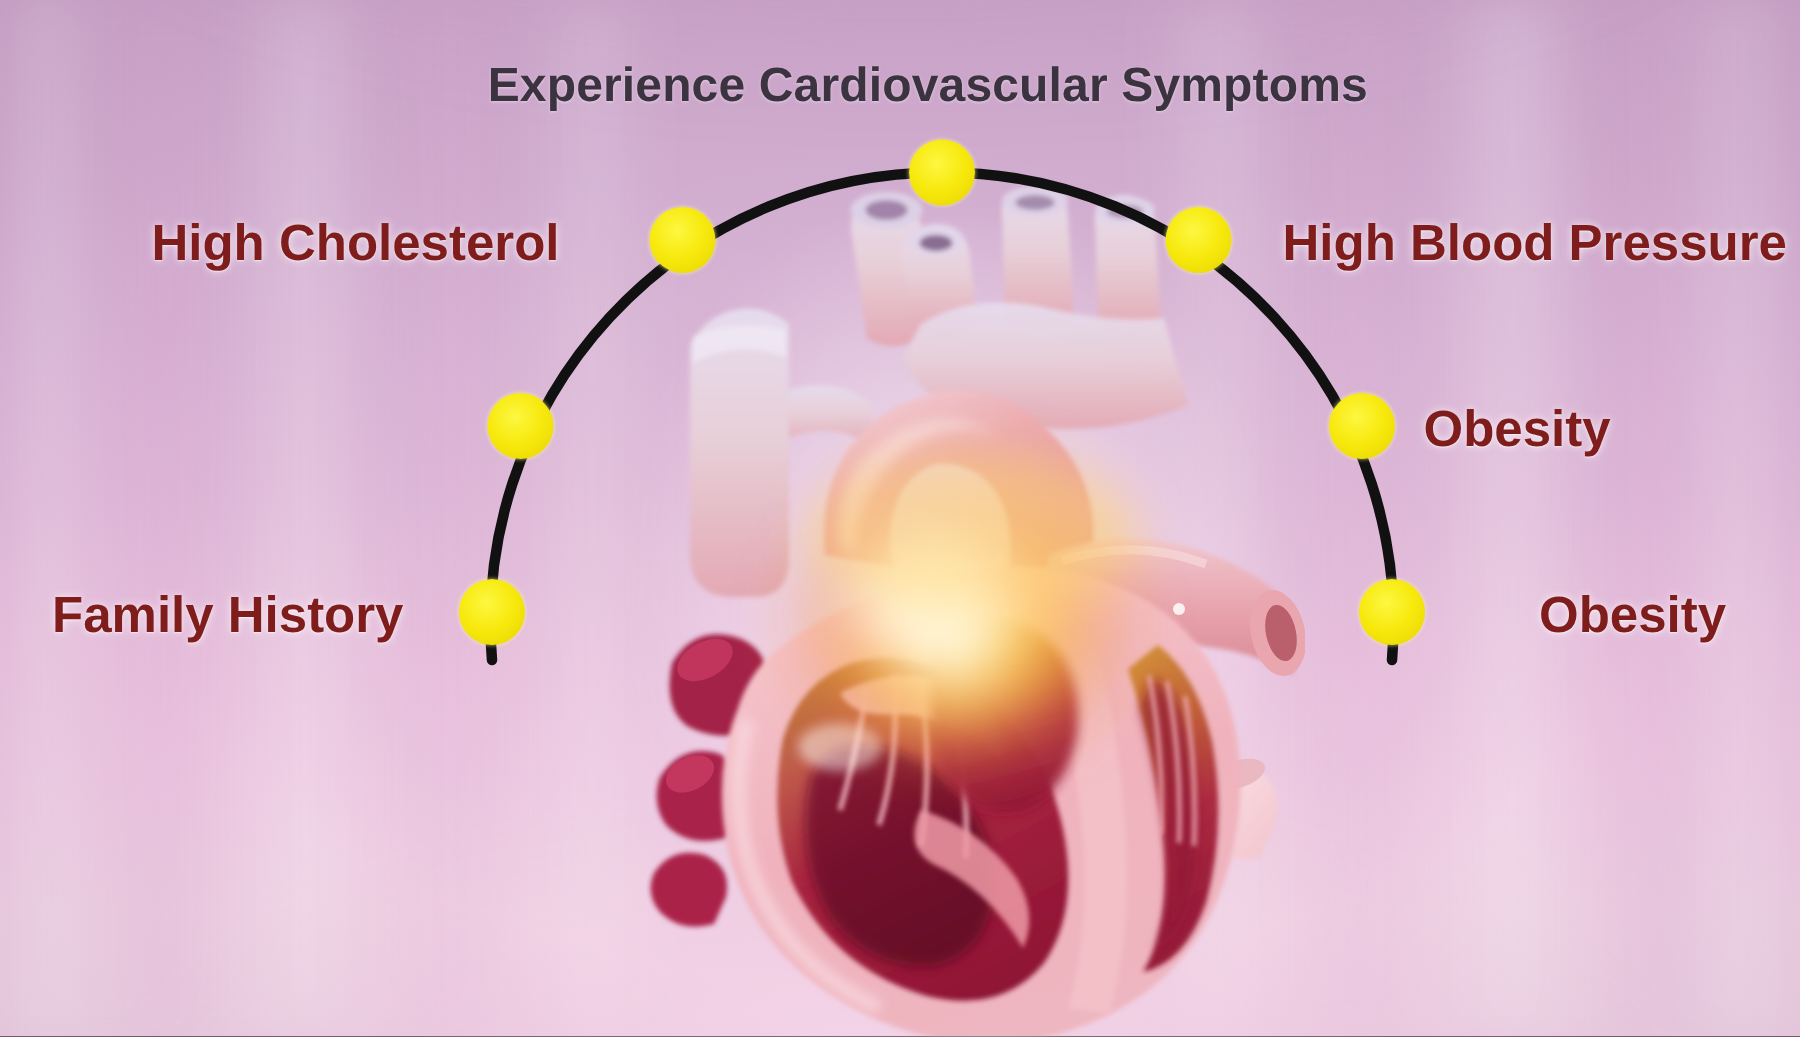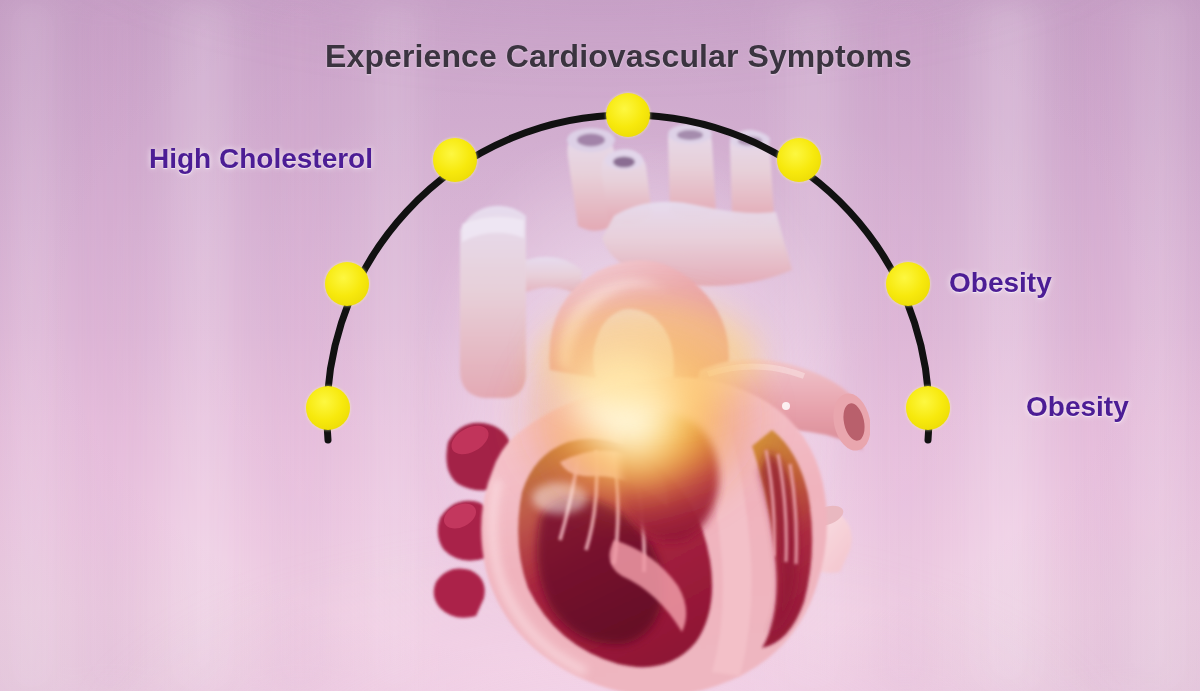--- a/index.html
+++ b/index.html
@@ -118,23 +118,23 @@
     font-size: 32px;
     font-weight: 700;
     letter-spacing: 0.1px;
     color: #3b3440;
     text-shadow: 0 1px 2px rgba(255,255,255,0.45);
     white-space: nowrap;
     padding-left: 37px;
   }
   .lbl {
     position: absolute;
-    font-size: 28px;
+    font-size: 34px;
     font-weight: 700;
-    color: #4c1d95;
+    color: #7f1d1d;
     white-space: nowrap;
     text-shadow: 0 0 6px rgba(255,255,255,0.75), 0 1px 1px rgba(255,255,255,0.6);
   }
   .lbl.r { text-align: left; }
   .lbl.l { text-align: right; }
 
   
   #lbl-cholesterol { right: 827px; top: 143px; }
   #lbl-smoking     { right: 913px; top: 267px; }
   #lbl-family      { right: 931px; top: 391px; }
@@ -366,17 +366,19 @@
   <div class="node" style="left:325px;  top:262px; width:44px; height:44px;"></div>
   <div class="node" style="left:433px;  top:138px; width:44px; height:44px;"></div>
   <div class="node" style="left:606px;  top:93px;  width:44px; height:44px;"></div>
   <div class="node" style="left:777px;  top:138px; width:44px; height:44px;"></div>
   <div class="node" style="left:886px;  top:262px; width:44px; height:44px;"></div>
   <div class="node" style="left:906px;  top:386px; width:44px; height:44px;"></div>
 
   <div class="title" id="page-title">Experience Cardiovascular Symptoms</div>
 
   <div class="lbl l" id="lbl-cholesterol">High Cholesterol</div>
-
+  <div class="lbl l" id="lbl-family">Family History</div>
+
+  <div class="lbl r" id="lbl-bp">High Blood Pressure</div>
   <div class="lbl r" id="lbl-diabetes">Obesity</div>
   <div class="lbl r" id="lbl-obesity">Obesity</div>
 
 </div>
 
 </body></html>

